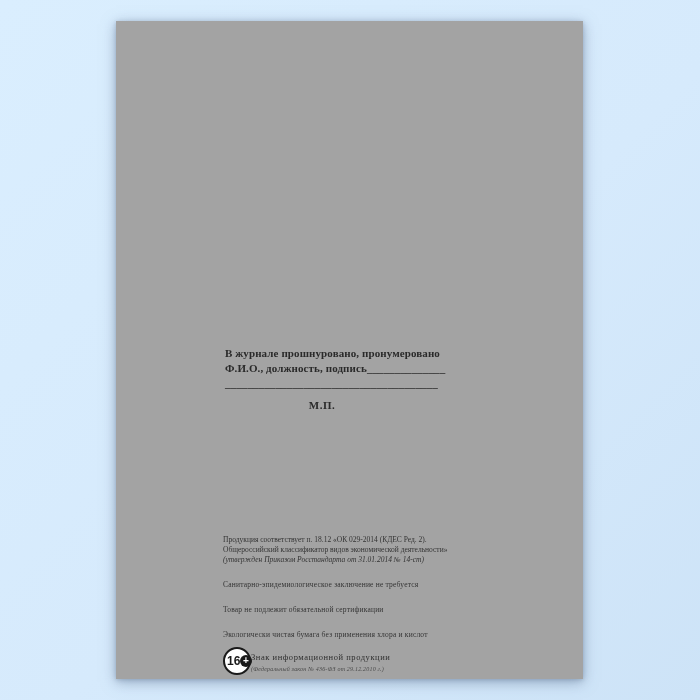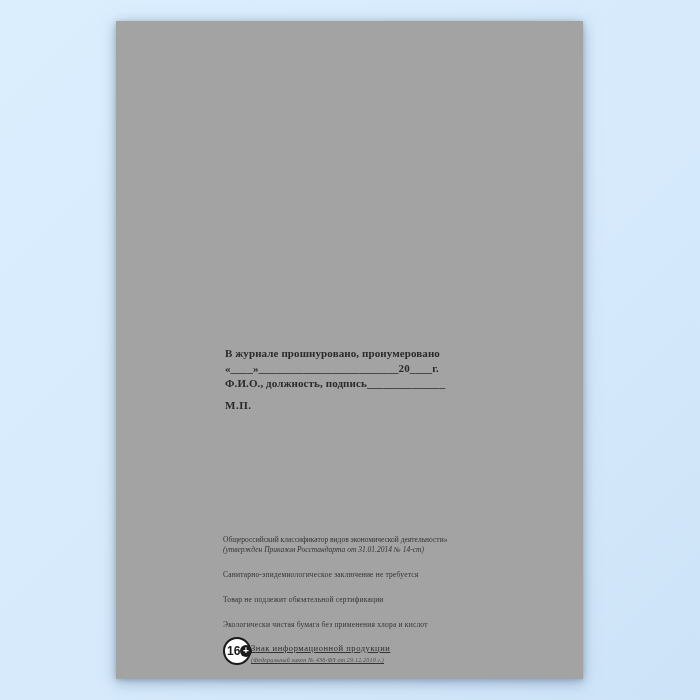--- a/index.html
+++ b/index.html
@@ -31,21 +31,21 @@
     top: 325px;
     width: 212px;
     font-weight: bold;
     font-size: 11px;
     line-height: 15px;
     white-space: nowrap;
     letter-spacing: 0.1px;
   }
   .stamp-block .seal {
     margin-top: 7px;
-    text-align: left;
+    text-align: center;
     padding-right: 18px;
     letter-spacing: 0.5px;
   }
   
   .imprint {
     position: absolute;
     left: 107px;
     top: 514px;
     width: 330px;
     font-size: 7.5px;
@@ -58,22 +58,21 @@
   }
   .imprint .note {
     margin-top: 15px;
     letter-spacing: 0.2px;
   }
   .imprint .note-first {
   }
   .age-row {
     margin-top: 7px;
     display: flex;
-    align-items: flex-end;
-    text-decoration: underline;
+    align-items: center;
   }
   .age-badge {
     flex: none;
     position: relative;
     width: 24px;
     height: 24px;
     border: 2.5px solid #1a1a1a;
     border-radius: 50%;
     background: #ffffff;
   }
@@ -120,27 +119,28 @@
     color: #4a4a4a;
   }
 </style>
 </head>
 <body>
 
 <div class="page">
 
   <div class="stamp-block">
     <div>В журнале прошнуровано, пронумеровано</div>
-    <div>«____»_________________________20____г.</div>
     <div>Ф.И.О., должность, подпись______________</div>
+    <div>______________________________________</div>
     <div class="seal">М.П.</div>
   </div>
 
   <div class="imprint">
     <div>
+      <div>Продукция соответствует п. 18.12 «ОК 029-2014 (КДЕС Ред. 2).</div>
       <div>Общероссийский классификатор видов экономической деятельности»</div>
       <div class="italic">(утвержден Приказом Росстандарта от 31.01.2014 № 14-ст)</div>
     </div>
 
     <div class="note note-first">Санитарно-эпидемиологическое заключение не требуется</div>
     <div class="note">Товар не подлежит обязательной сертификации</div>
     <div class="note">Экологически чистая бумага без применения хлора и кислот</div>
 
     <div class="age-row">
       <div class="age-badge">

